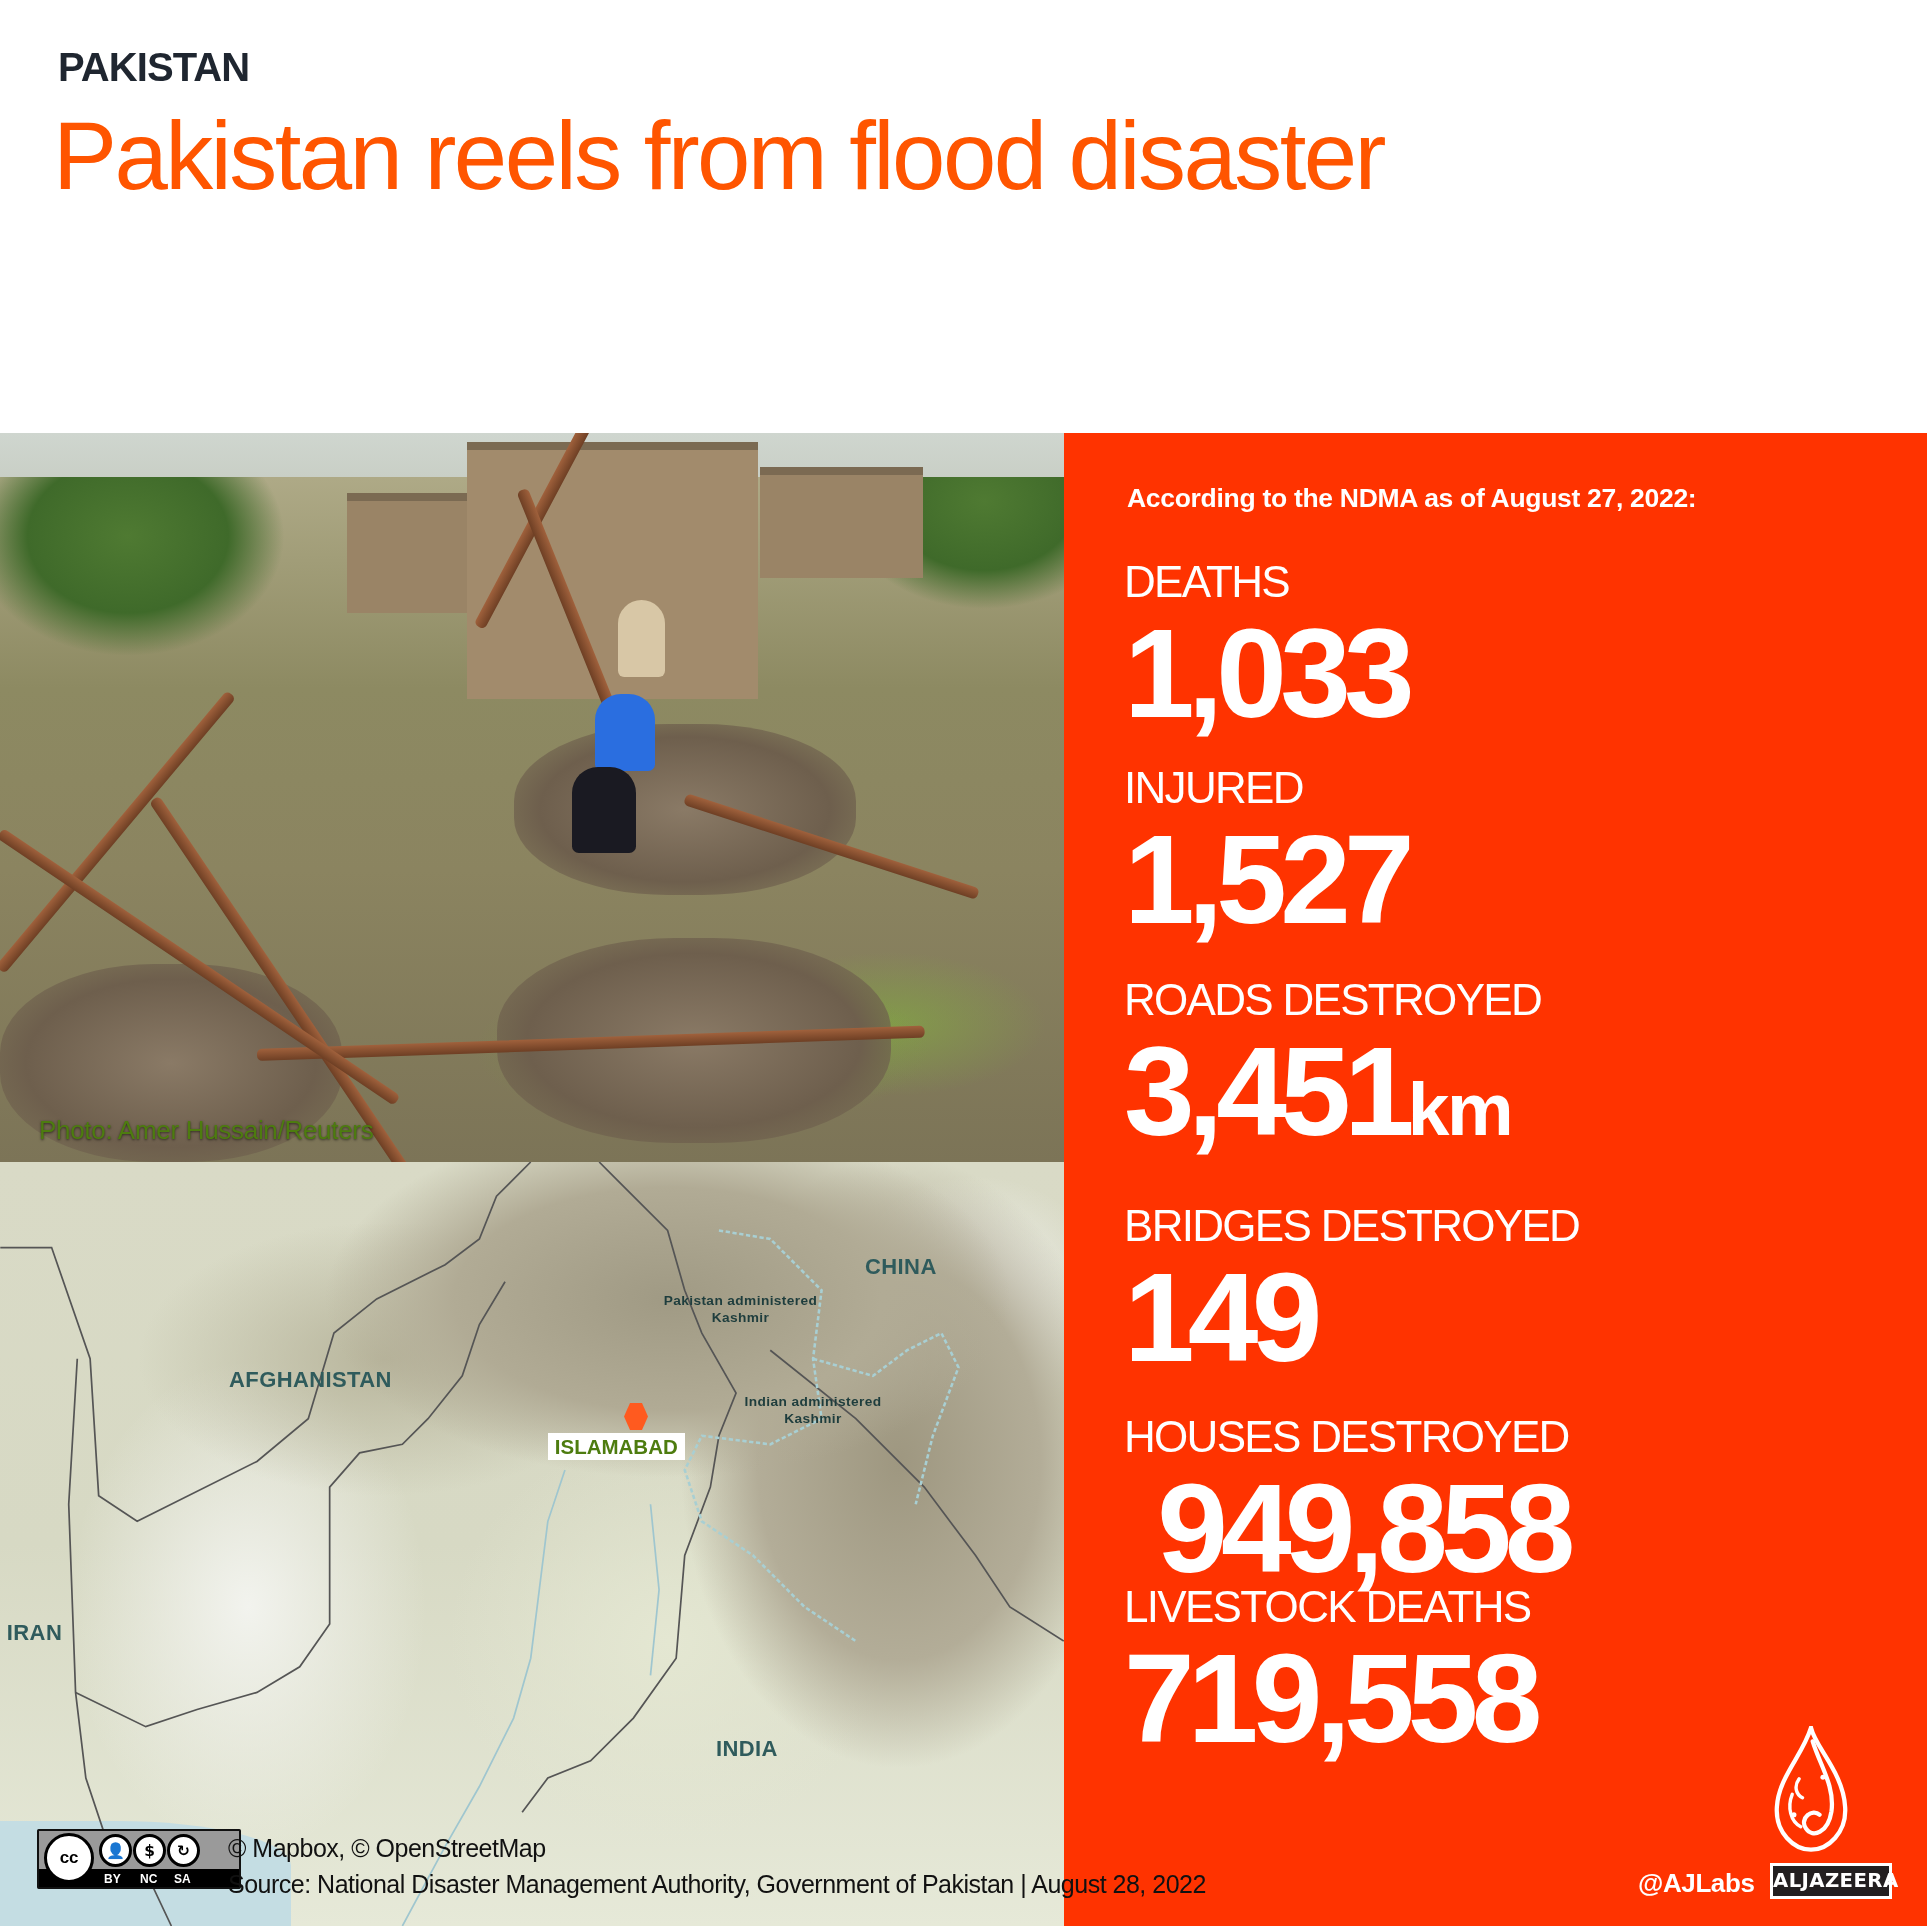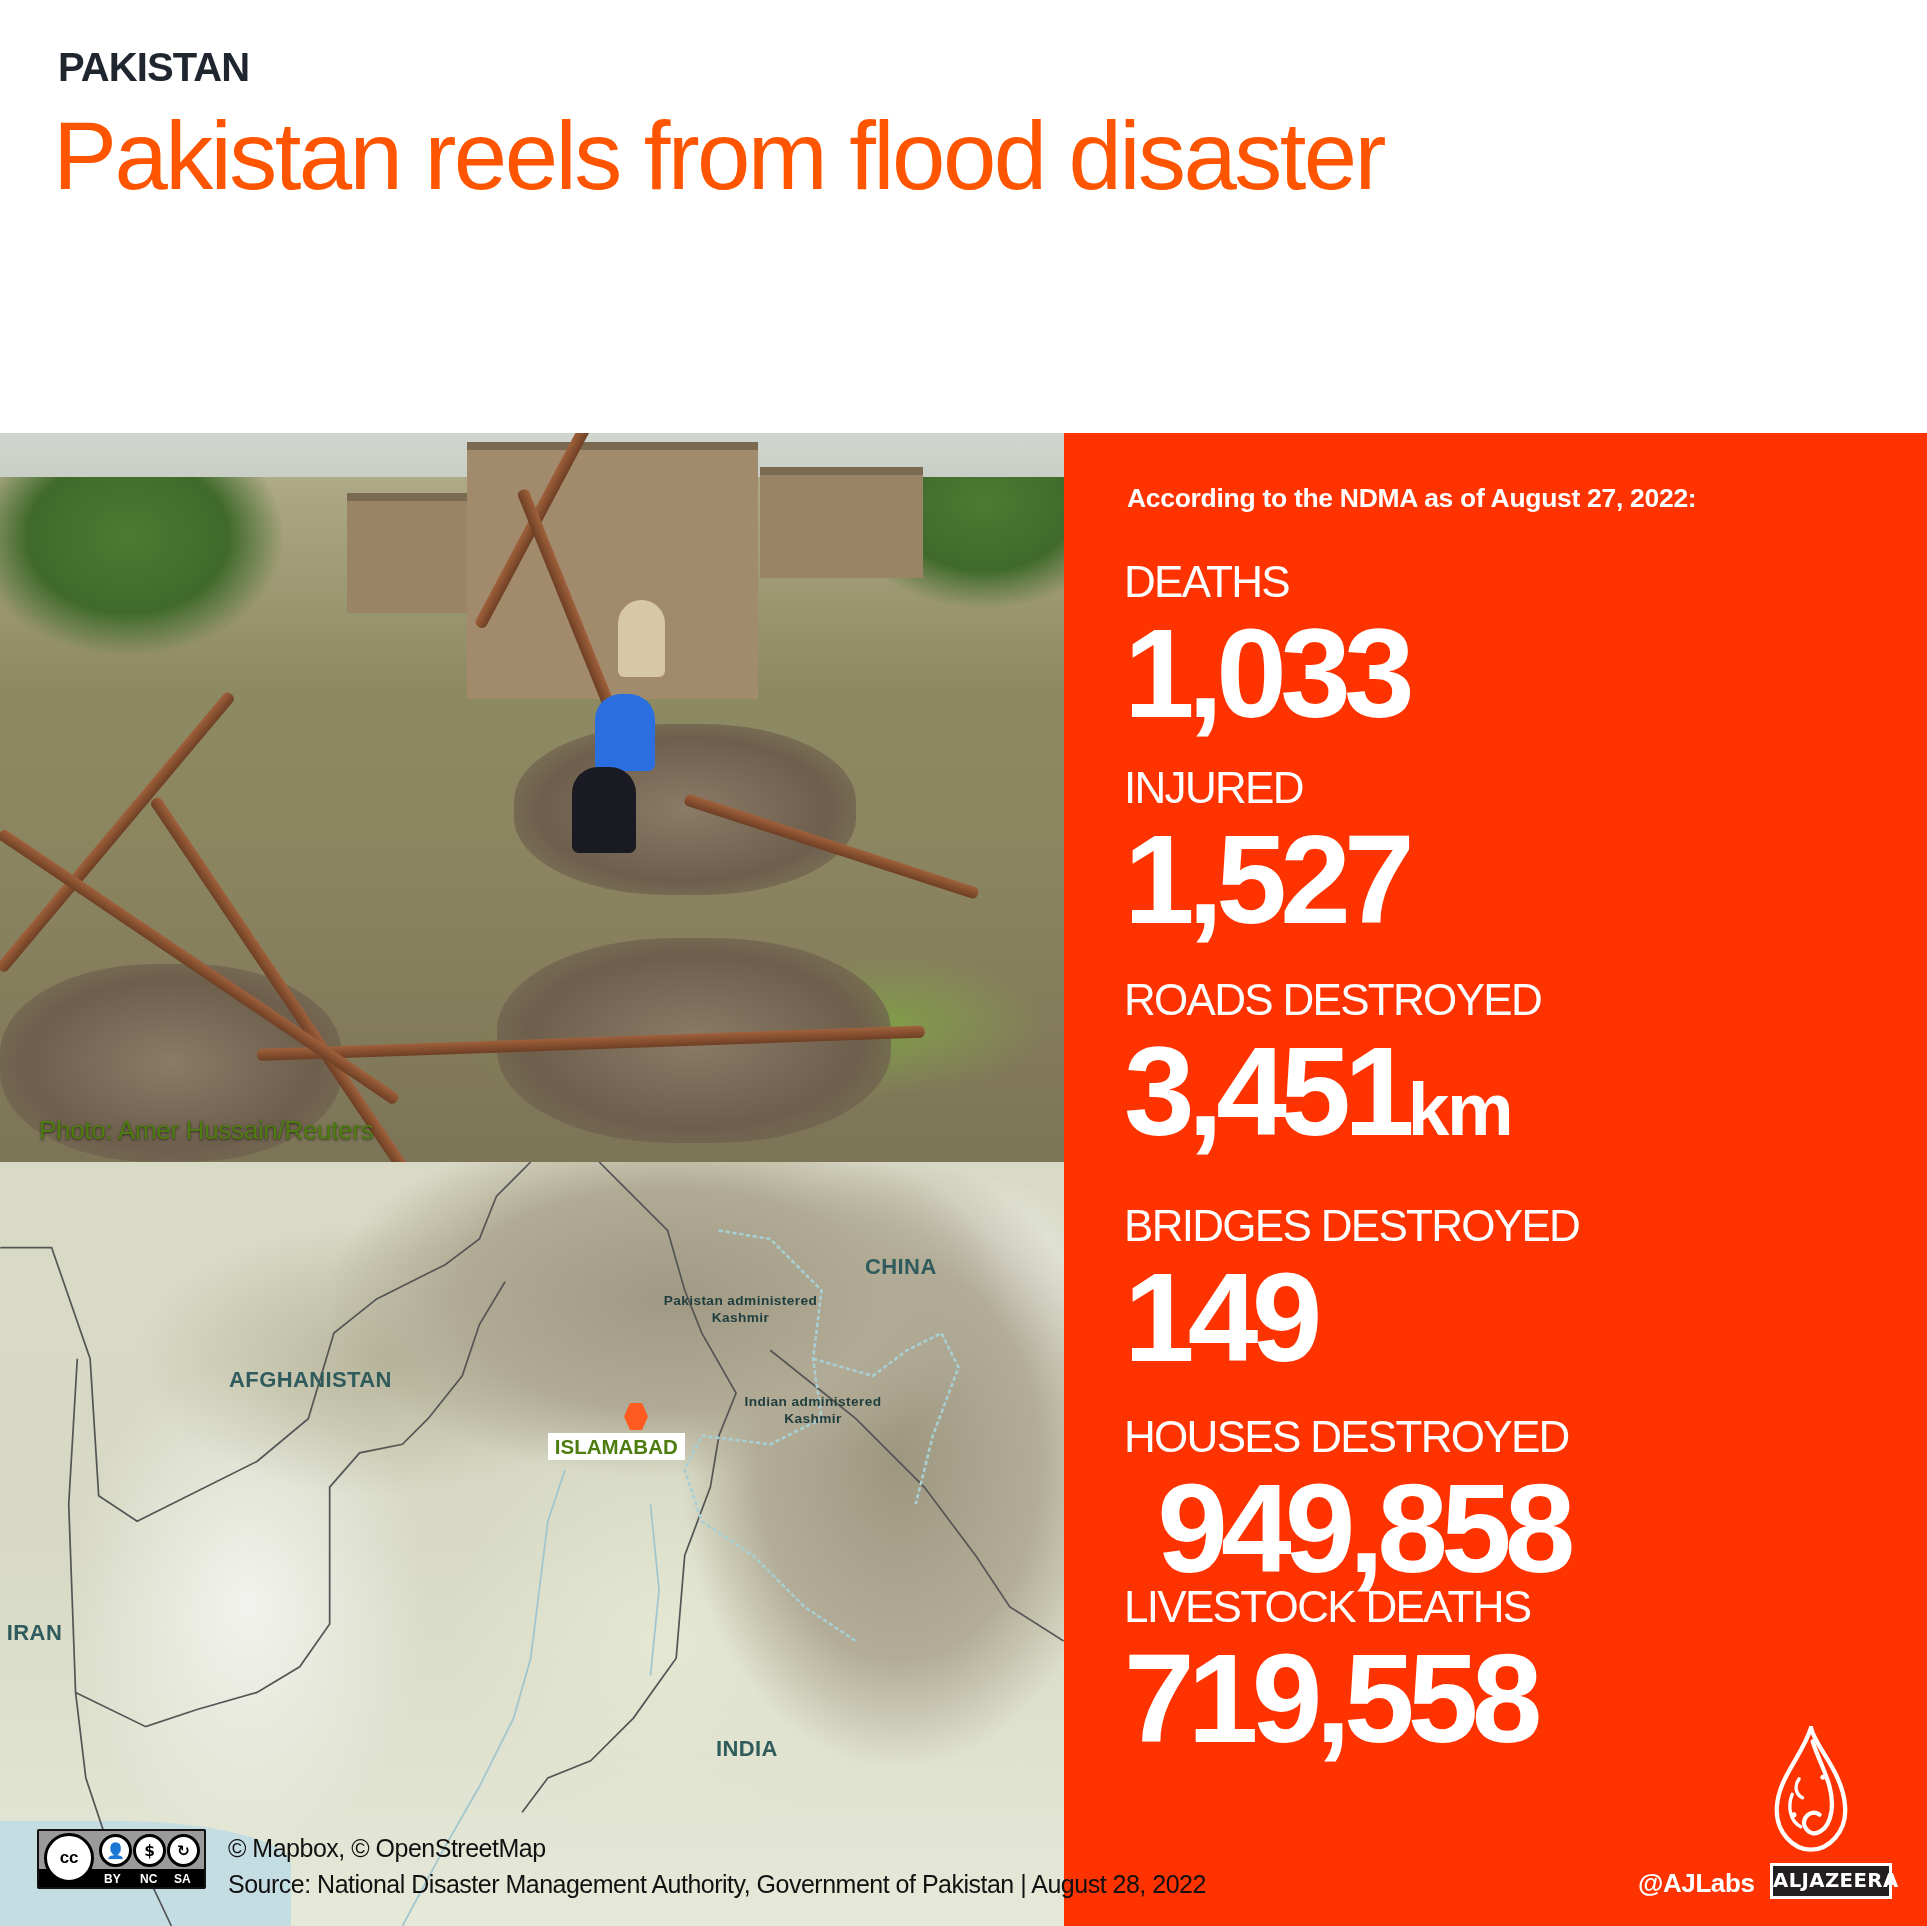--- a/index.html
+++ b/index.html
@@ -54,21 +54,21 @@
   .stat { position: absolute; left: 60px; }
   .stat-label { display: block; font-size: 44px; font-weight: 400; color: #ffffff; letter-spacing: -1.7px; line-height: 51px; font-family: "Liberation Sans", sans-serif; }
   .stat-value { display: block; font-size: 127px; font-weight: 700; color: #ffffff; letter-spacing: -6.8px; line-height: 128px; margin-top: 1.7px; font-family: "Liberation Sans", sans-serif; }
   .stat-unit { font-size: 75px; letter-spacing: -2.6px; }
 
   .aj-logo { position: absolute; left: 704px; top: 1293px; width: 86px; height: 128px; }
   .aj-handle { position: absolute; left: 574px; top: 1435px; font-size: 26px; font-weight: 700; color: #ffffff; letter-spacing: -0.4px; font-family: "Liberation Sans", sans-serif; }
   .aj-wordmark { position: absolute; left: 706px; top: 1430px; width: 122px; height: 36px; background: #231f20; border: 3.4px solid #ffffff; color: #ffffff; font-size: 19.7px; font-weight: 700; text-align: center; line-height: 29px; letter-spacing: 0.4px; font-family: "DejaVu Sans", sans-serif; }
 
   
-  .cc-badge { position: absolute; left: 37px; top: 1829px; width: 169px; height: 60px; background: #9a9a9a; border: 2.6px solid #111; border-radius: 1.7px; overflow: hidden; }
+  .cc-badge { position: absolute; left: 37px; top: 1829px; width: 204px; height: 60px; background: #9a9a9a; border: 2.6px solid #111; border-radius: 1.7px; overflow: hidden; }
   .cc-badge .cc-bottom { position: absolute; left: 0; bottom: 0; width: 100%; height: 18px; background: #000; }
   .cc-badge .circle { position: absolute; top: 3.4px; border-radius: 50%; background: #fff; border: 3.4px solid #000; }
   .cc-badge .cc-main { left: 5.1px; top: 1.7px; width: 50px; height: 50px; font-size: 17px; font-weight: 700; color: #000; display:flex; align-items:center; justify-content:center; font-family: "Liberation Sans", sans-serif; }
   .cc-badge .cc-sm { width: 33px; height: 33px; font-size: 15.4px; font-weight: 700; color: #000; display:flex; align-items:center; justify-content:center; font-family: "DejaVu Sans", sans-serif; }
   .cc-badge .cc-tag { position: absolute; bottom: 0.9px; font-size: 12px; font-weight: 700; color: #fff; font-family: "Liberation Sans", sans-serif; }
   .attrib { position: absolute; left: 228px; top: 1834px; font-size: 25px; color: #111; letter-spacing: -0.5px; font-family: "Liberation Sans", sans-serif; }
   .source { position: absolute; left: 228px; top: 1870px; font-size: 25px; color: #111; letter-spacing: -0.5px; white-space: nowrap; font-family: "Liberation Sans", sans-serif; }
 </style>
 </head>
 <body>

